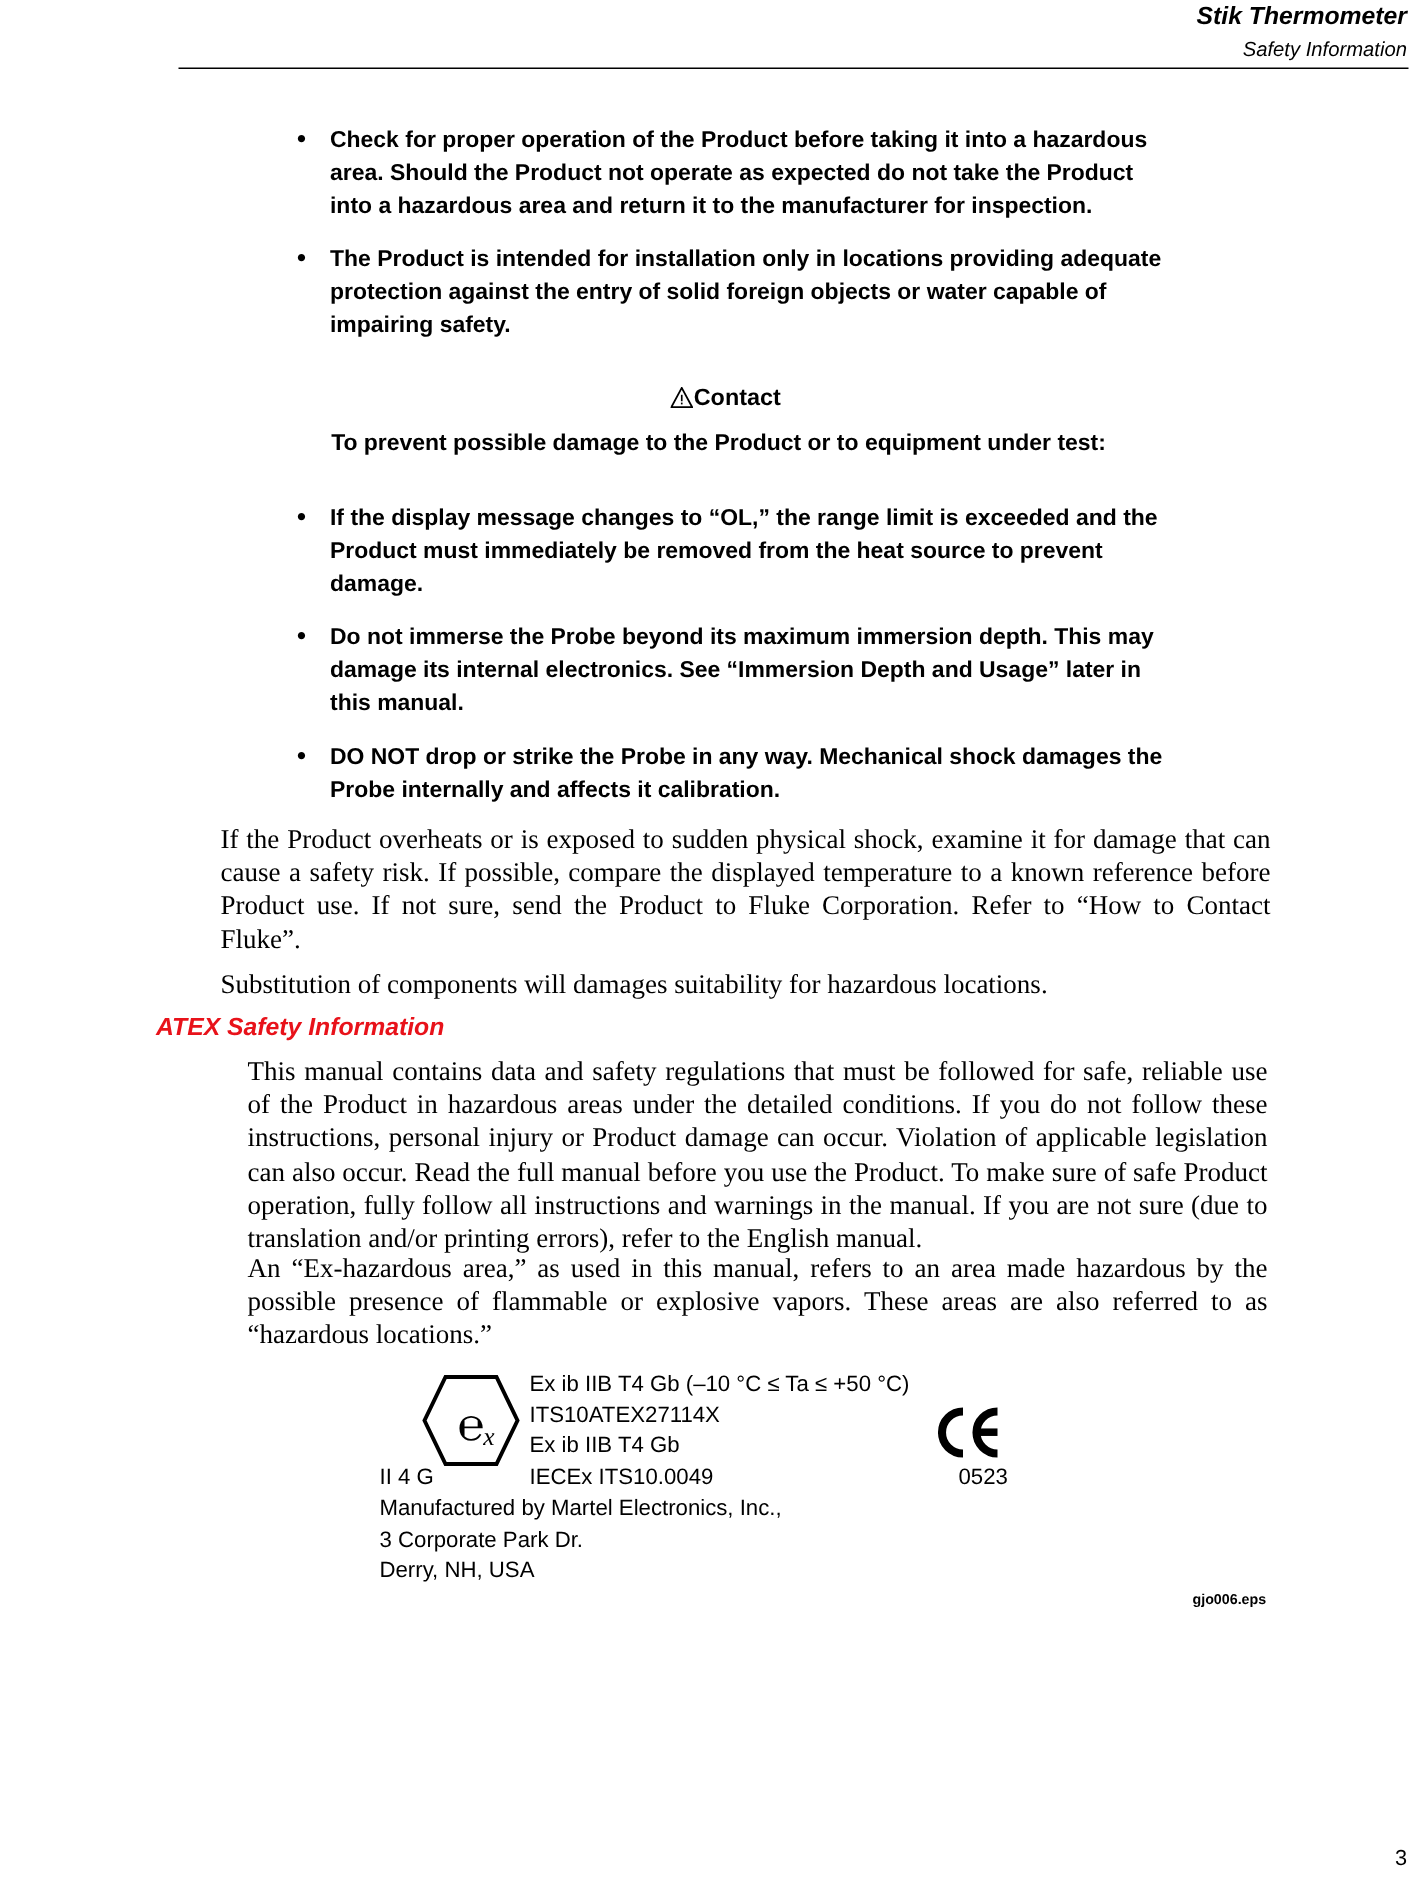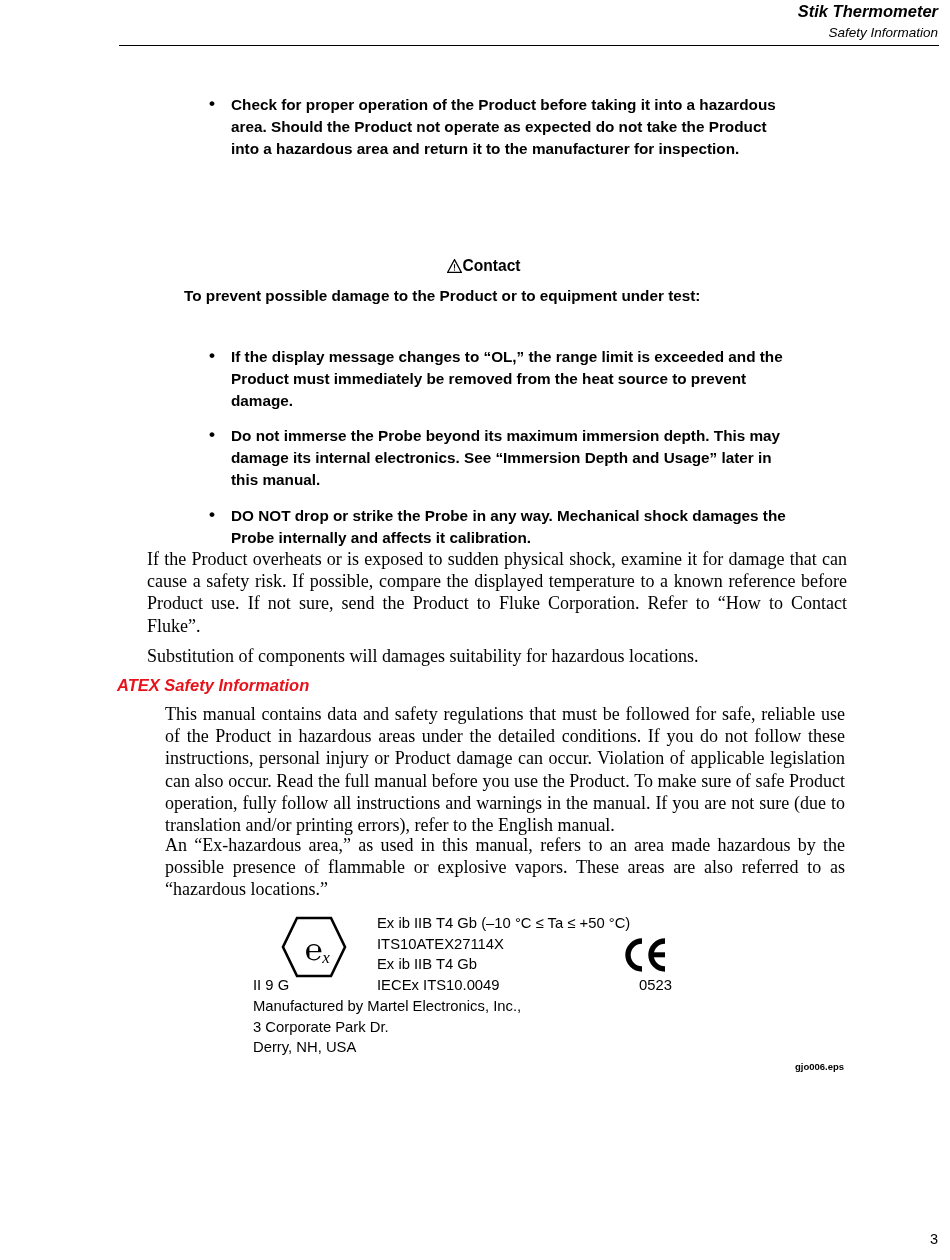--- a/index.html
+++ b/index.html
@@ -53,21 +53,21 @@
 
   
   .page {
     position: absolute;
     left: 0;
     top: 48px;
     width: 950px;
   }
 
   .bullet-list {
-    margin: 11px;
+    margin: 0;
     padding: 0;
     list-style: none;
   }
   .bullet {
     position: relative;
     font-family: "Liberation Sans", sans-serif;
     font-weight: bold;
     font-size: 15.3px;
     line-height: 21.8px;
     margin: 0 0 14px 0;
@@ -114,20 +114,21 @@
 
   .caution-intro {
     position: absolute;
     left: 184px;
     top: 237px;
     width: 590px;
     font-family: "Liberation Sans", sans-serif;
     font-weight: bold;
     font-size: 15.3px;
     line-height: 21.8px;
+    text-align: center;
   }
 
   .para {
     font-family: "Liberation Serif", serif;
     font-size: 18px;
     line-height: 22.2px;
     text-align: justify;
   }
   .para-1 {
     position: absolute;
@@ -144,21 +145,20 @@
 
   .section-head {
     position: absolute;
     left: 104px;
     top: 628px;
     font-family: "Liberation Sans", sans-serif;
     font-weight: bold;
     font-style: italic;
     font-size: 16.5px;
     color: #e8121a;
-    margin-left: 13px;
   }
 
   .para-3 {
     position: absolute;
     left: 165px;
     top: 655px;
     width: 680px;
   }
   .para-4 {
     position: absolute;
@@ -187,21 +187,20 @@
     top: 3px;
     width: 66px;
     height: 62px;
   }
   .ex-mark svg { display: block; }
   .cert-lines {
     position: absolute;
     left: 100px;
     top: 0;
     width: 330px;
-    margin-left: 24px;
   }
   .cert-group {
     position: absolute;
     left: 0;
     top: 62px;
     font-family: "Liberation Sans", sans-serif;
     font-size: 14.8px;
   }
   .ce-mark {
     position: absolute;
@@ -250,20 +249,21 @@
 <div class="header">
   <div class="header-text header-title">Stik Thermometer</div>
   <div class="header-text header-sub">Safety Information</div>
   <div class="header-rule"></div>
 </div>
 
 <div class="page">
 
   <ul class="bullet-list bullets-1">
     <li class="bullet">Check for proper operation of the Product before taking it into a hazardous area. Should the Product not operate as expected do not take the Product into a hazardous area and return it to the manufacturer for inspection.</li>
+    <li class="bullet">The Product is intended for installation only in locations providing adequate protection against the entry of solid foreign objects or water capable of impairing safety.</li>
   </ul>
 
   <div class="caution-head">
     <span class="warn-tri">
       <svg width="15" height="14" viewBox="0 0 15 14">
         <path d="M7.5 0.6 L14.4 13.4 L0.6 13.4 Z" fill="none" stroke="#000" stroke-width="1.2"></path>
         <rect x="6.95" y="5.2" width="1.1" height="4.3" fill="#000"></rect>
         <rect x="6.95" y="10.4" width="1.1" height="1.2" fill="#000"></rect>
       </svg>
     </span><span>Contact</span>
@@ -295,21 +295,21 @@
         </svg>
       </div>
 
       <div class="cert-lines">
         <div>Ex ib IIB T4 Gb (–10 °C ≤  Ta ≤ +50 °C)</div>
         <div>ITS10ATEX27114X</div>
         <div>Ex ib IIB T4 Gb</div>
         <div>IECEx ITS10.0049</div>
       </div>
 
-      <div class="cert-group">II 9 G</div>
+      <div class="cert-group">II 4 G</div>
 
       <div class="ce-mark">
         <svg width="50" height="40" viewBox="0 0 50 40">
           <path d="M21 6 A14 14 0 1 0 21 34" fill="none" stroke="#000" stroke-width="5.4"></path>
           <path d="M44 6 A14 14 0 1 0 44 34" fill="none" stroke="#000" stroke-width="5.4"></path>
           <rect x="30" y="17.3" width="14" height="5" fill="#000"></rect>
         </svg>
       </div>
 
       <div class="ce-number">0523</div>

